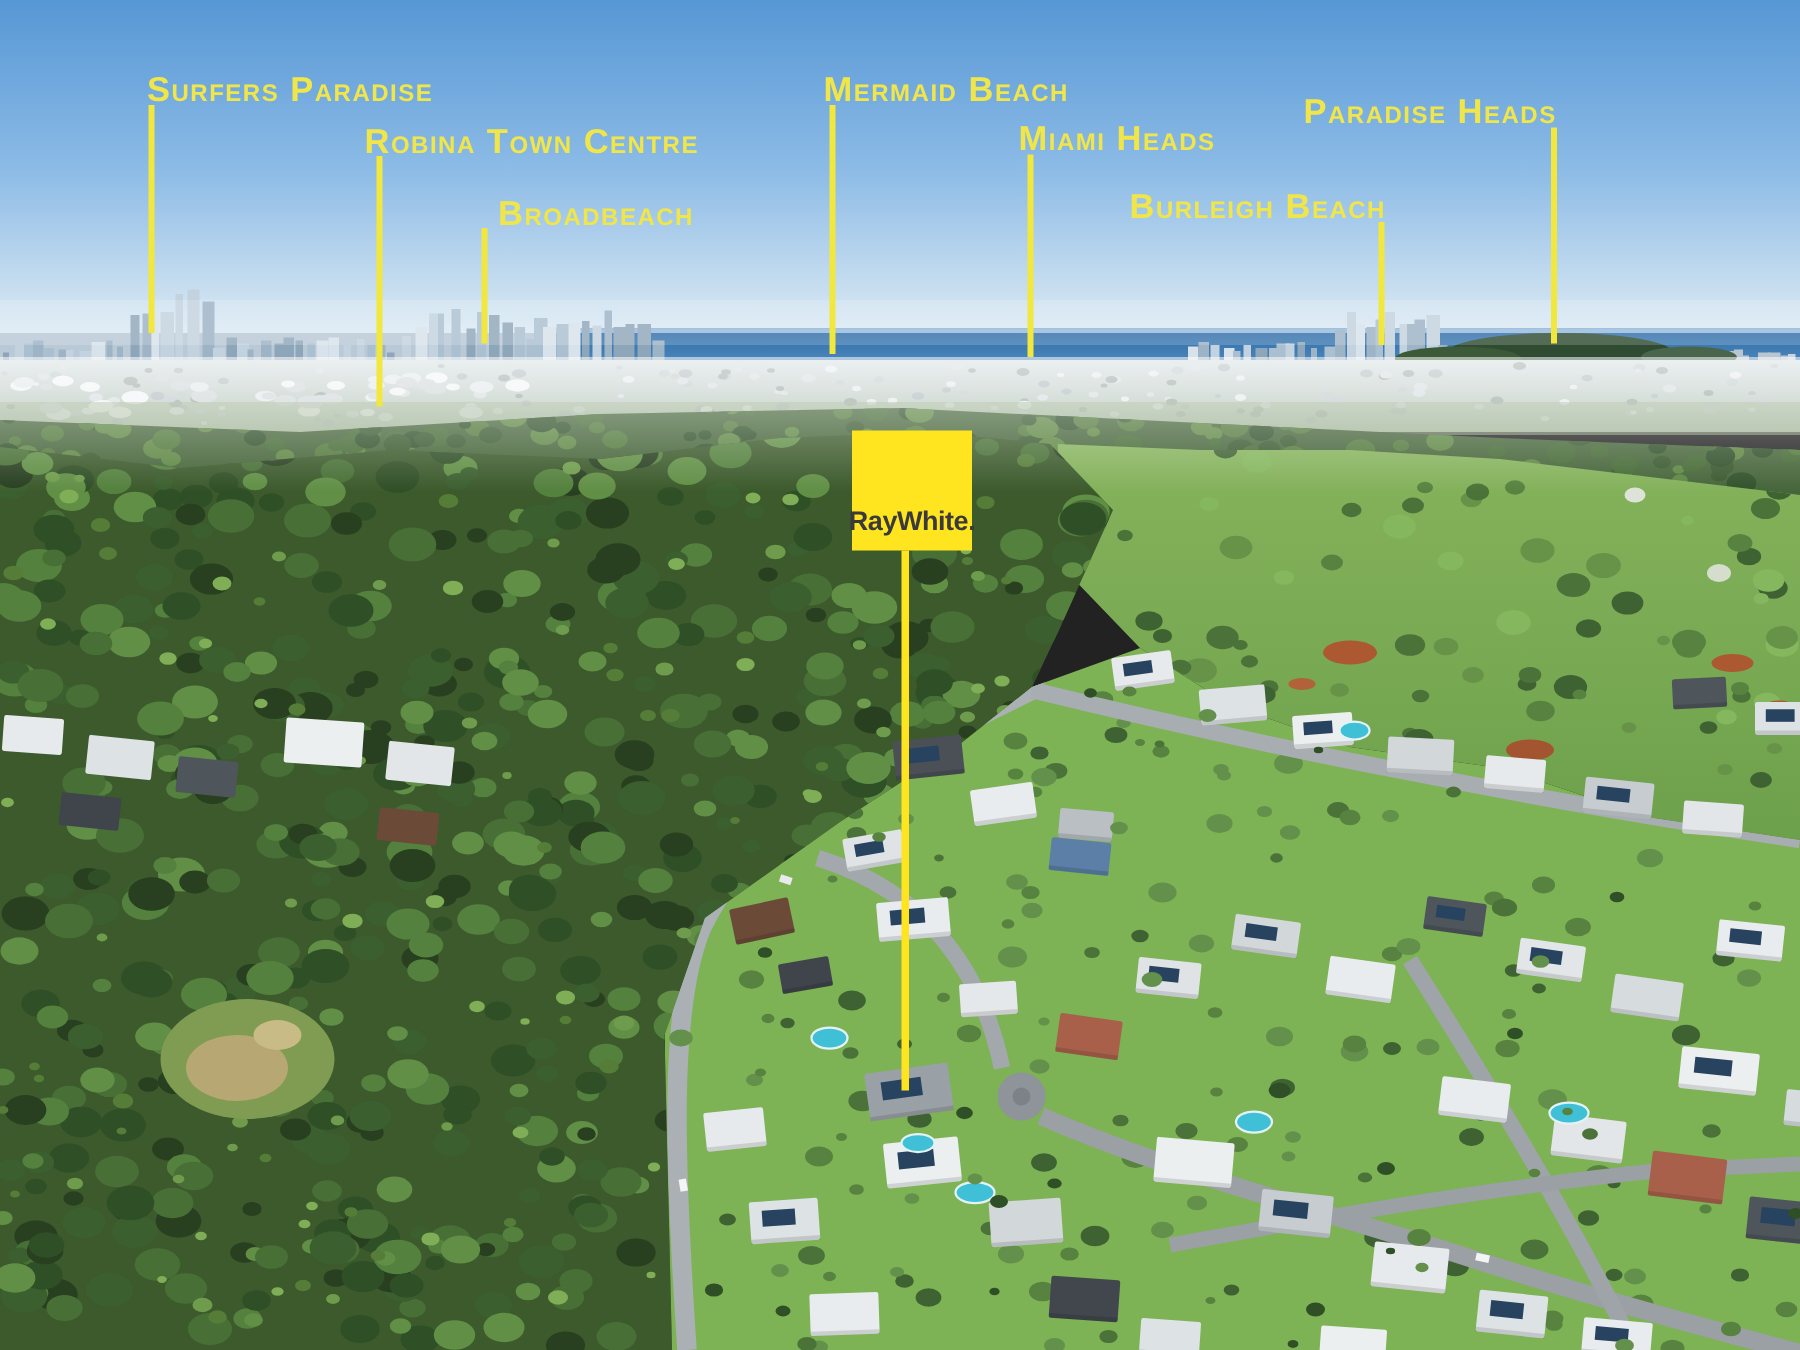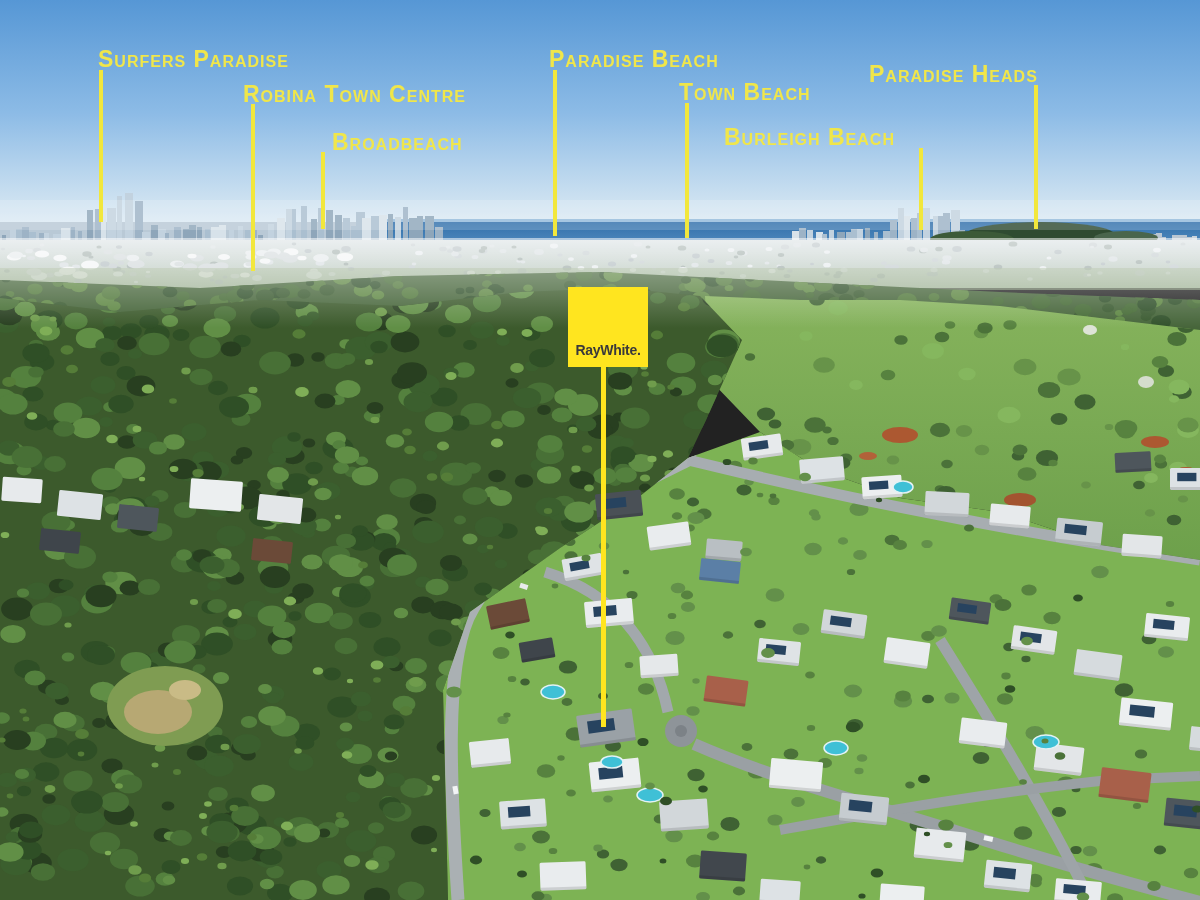--- a/index.html
+++ b/index.html
@@ -3,21 +3,21 @@
 <meta charset="utf-8">
 <style>
   html,body{margin:0;padding:0;background:#222;}
   .stage{position:relative;width:1200px;height:900px;overflow:hidden;font-family:"Liberation Sans",sans-serif;}
   .scene{position:absolute;left:0;top:0;z-index:0;}
   .loc-label{position:absolute;z-index:3;font-weight:700;font-size:23px;letter-spacing:1px;
              font-variant:small-caps;color:var(--label-yellow);white-space:nowrap;line-height:1;}
   .drop-line{position:absolute;z-index:2;width:4px;background:var(--line-yellow);}
   .logo{position:absolute;z-index:3;width:80px;height:80px;background:var(--logo-yellow);
         display:flex;align-items:flex-end;justify-content:center;}
-  .logo-text{font-weight:700;font-size:14px;color:var(--logo-ink);letter-spacing:-0.3px;padding-bottom:9px;}
+  .logo-text{font-weight:700;font-size:18px;color:var(--logo-ink);letter-spacing:-0.3px;padding-bottom:9px;}
   .logo-line{position:absolute;z-index:2;width:5px;background:var(--logo-yellow);}
 </style>
 </head>
 <body>
 
 <div class="stage">
 
   <svg class="scene" width="1200" height="900" viewBox="0 0 1200 900">
     <defs>
       <linearGradient id="sky" x1="0" y1="0" x2="0" y2="1">
@@ -2120,23 +2120,23 @@
       <rect x="984" y="836" width="9" height="5" fill="#f2f4f5" transform="rotate(12 988 838)"></rect>
     </g>
 
     <rect x="0" y="238" width="1200" height="90" fill="url(#atmo)"></rect>
     <rect x="0" y="200" width="1200" height="30" fill="#ffffff" opacity="0.18"></rect>
   </svg>
 
   <div class="loc-label" style="left:243px;top:83px">Robina Town Centre</div>
   <div class="loc-label" style="left:98px;top:48px">Surfers Paradise</div>
   <div class="loc-label" style="left:332px;top:131px">Broadbeach</div>
-  <div class="loc-label" style="left:549px;top:48px">Paradise Beach</div>
-  <div class="loc-label" style="left:679px;top:81px">Town Beach</div>
-  <div class="loc-label" style="left:724px;top:126px">Burleigh Beach</div>
+  <div class="loc-label" style="left:549px;top:48px">Mermaid Beach</div>
+  <div class="loc-label" style="left:679px;top:81px">Miami Heads</div>
+  <div class="loc-label" style="left:753px;top:126px">Burleigh Beach</div>
   <div class="loc-label" style="left:869px;top:63px">Paradise Heads</div>
 
   <div class="drop-line" style="left:99px;top:70px;height:152px"></div>
   <div class="drop-line" style="left:251px;top:104px;height:167px"></div>
   <div class="drop-line" style="left:321px;top:152px;height:77px"></div>
   <div class="drop-line" style="left:553px;top:70px;height:166px"></div>
   <div class="drop-line" style="left:685px;top:103px;height:135px"></div>
   <div class="drop-line" style="left:919px;top:148px;height:82px"></div>
   <div class="drop-line" style="left:1034px;top:85px;height:144px"></div>
 

